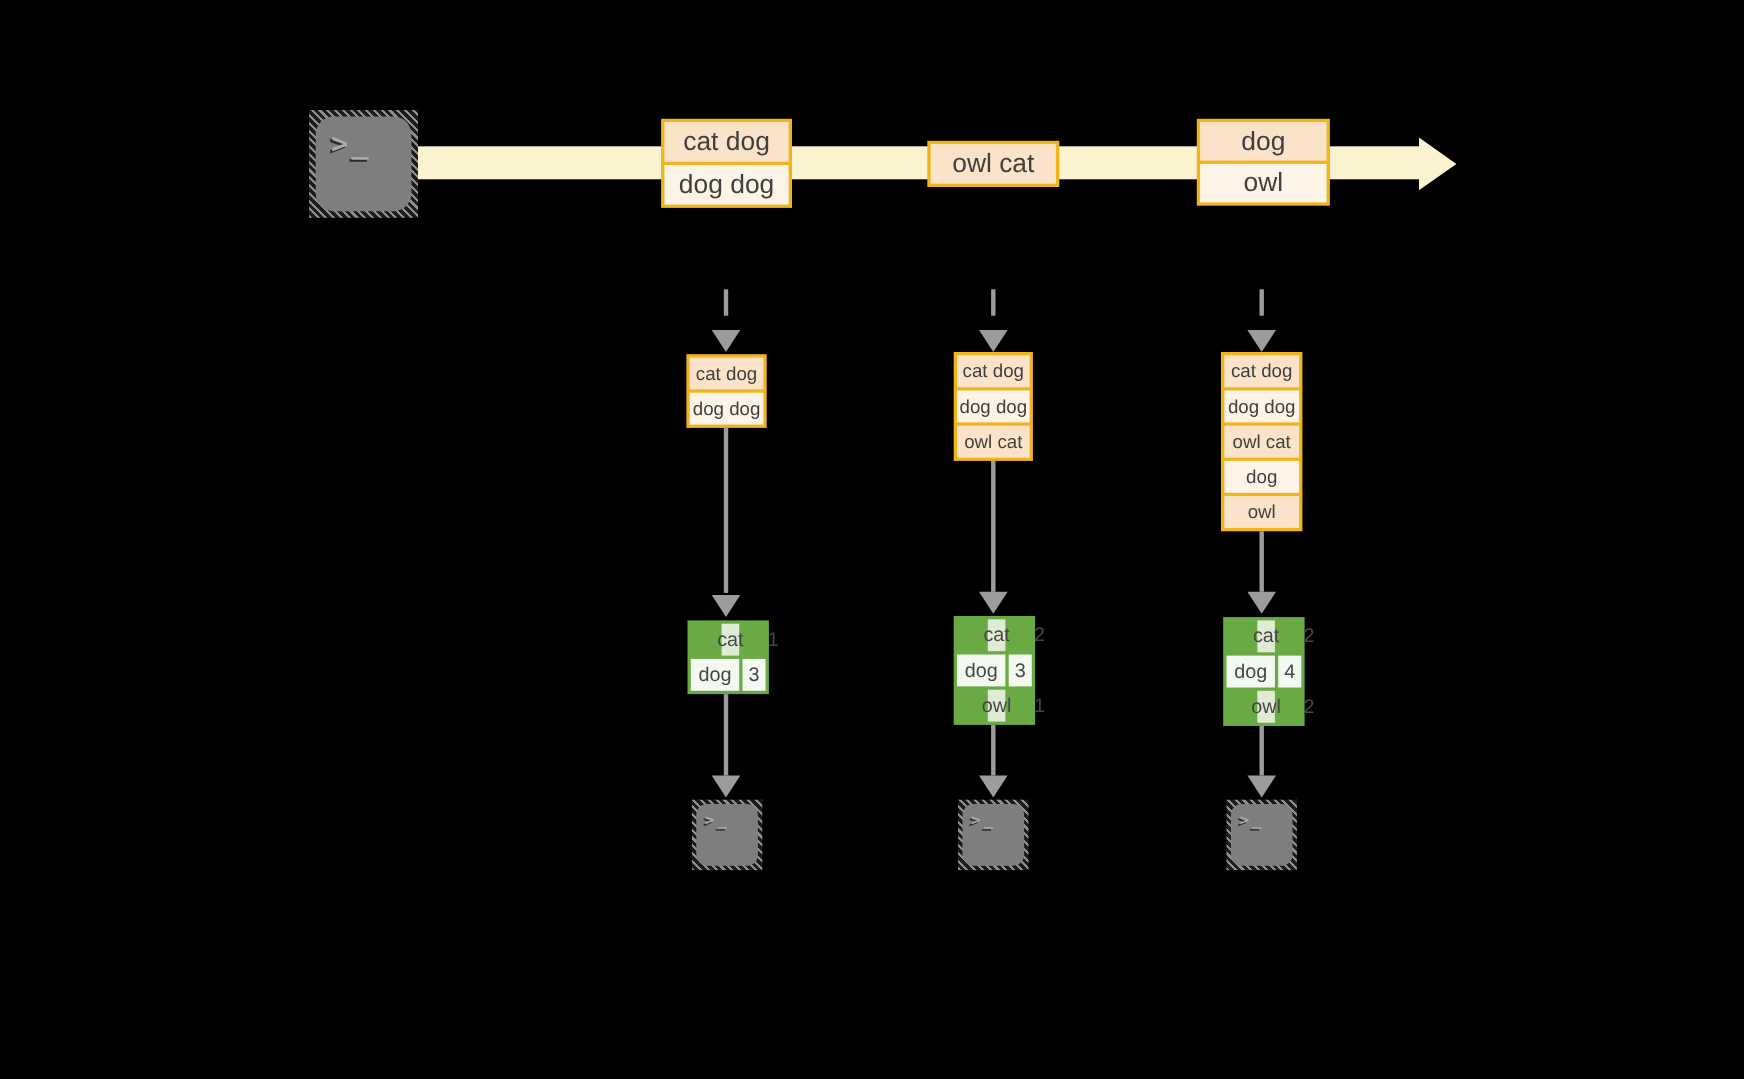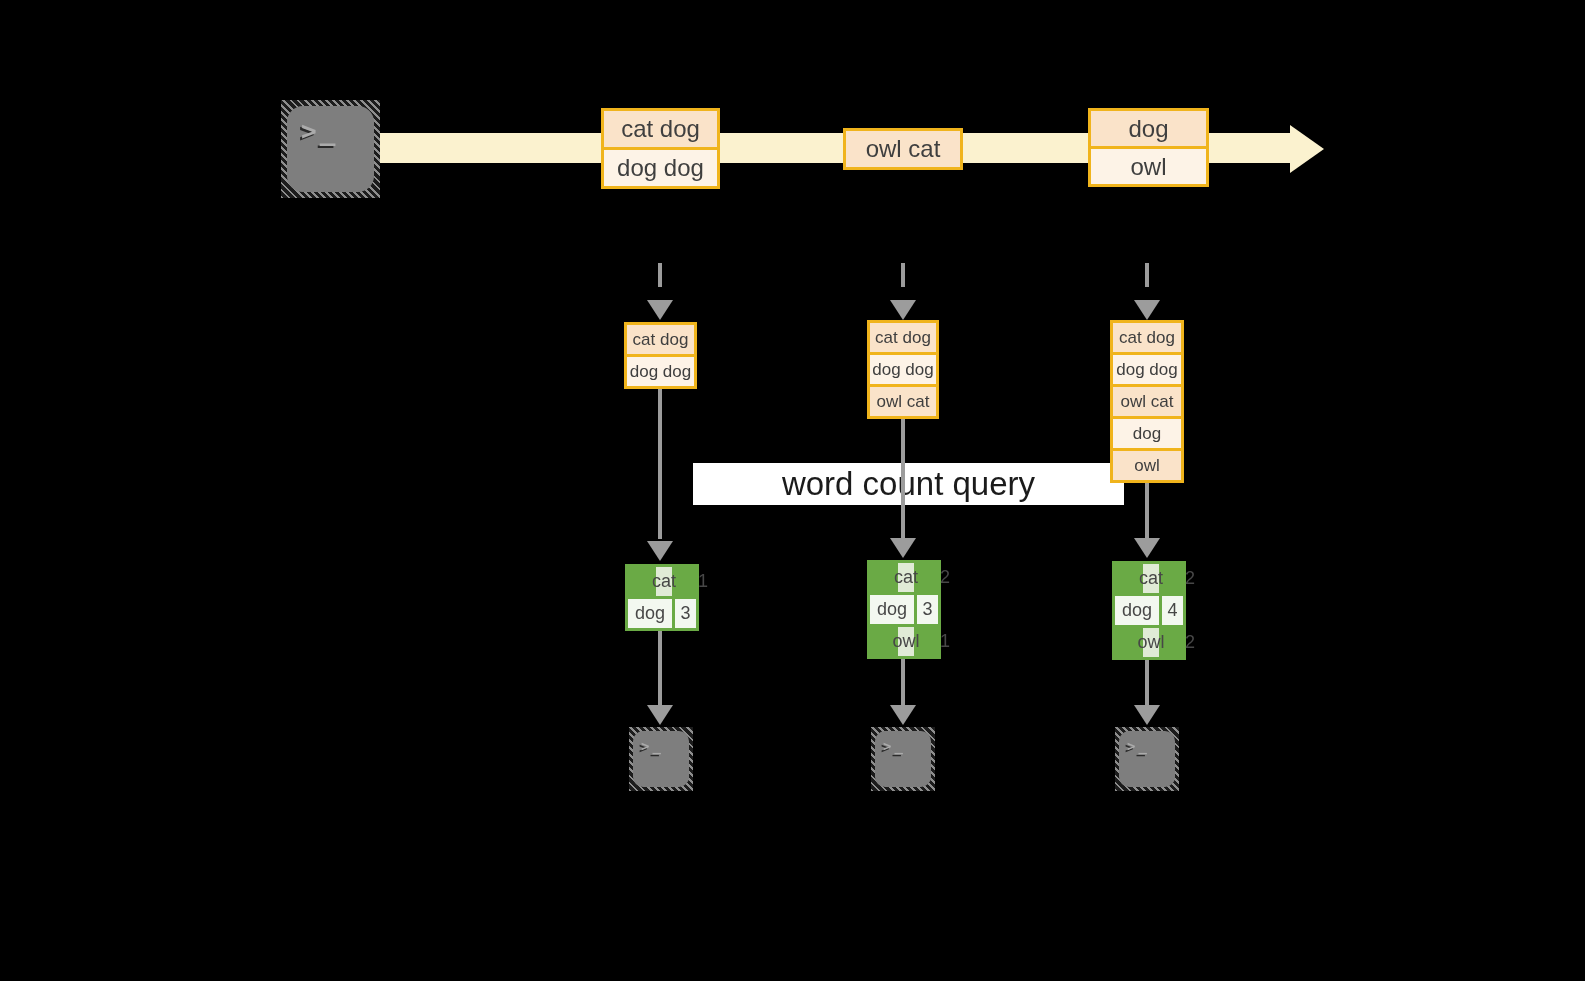--- a/index.html
+++ b/index.html
@@ -92,21 +92,20 @@
     <div class="scell">owl cat</div>
   </div>
   <div class="stack" style="left:1110px;top:320px;width:74px;">
     <div class="scell">cat dog</div>
     <div class="scell">dog dog</div>
     <div class="scell">owl cat</div>
     <div class="scell">dog</div>
     <div class="scell">owl</div>
   </div>
 
-  <div class="banner">word count query</div>
 
   <div class="vline" style="left:658px;top:389px;height:150px;"></div>
   <div class="tri-down" style="left:647px;top:541px;"></div>
   <div class="vline" style="left:901px;top:419px;height:119px;"></div>
   <div class="tri-down" style="left:890px;top:538px;"></div>
   <div class="vline" style="left:1145px;top:483px;height:55px;"></div>
   <div class="tri-down" style="left:1134px;top:538px;"></div>
 
   <div class="gtable" style="left:625px;top:564px;">
     <div class="tcell rowdark">cat</div>

